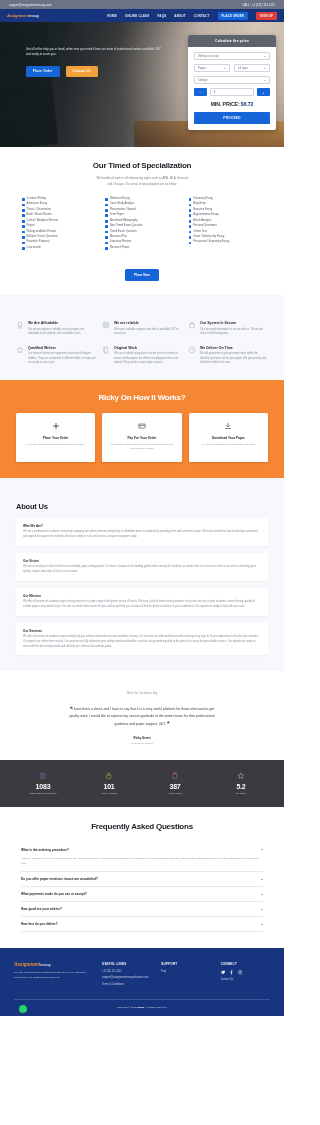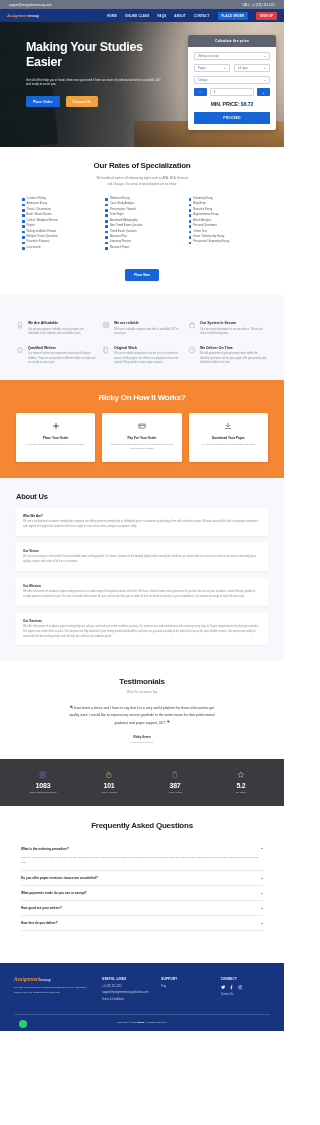--- a/index.html
+++ b/index.html
@@ -198,21 +198,21 @@
     flex: 1; background: #fff; border-radius: 1.5px;
     padding: 9px 6px 10px; text-align: center;
     box-shadow: 0 1px 3px rgba(0,0,0,.12);
   }
   .step-ico { height: 9px; display: flex; align-items: center; justify-content: center; color: #3a3f49; }
   .step-ico svg { width: 8px; height: 8px; }
   .step-h { font-size: 3.2px; font-weight: bold; color: #22242c; margin-top: 5px; }
   .step-p { font-size: 2.5px; color: #8a909a; line-height: 1.8; margin-top: 3px; }
 
   
-  .about { background: #f7f8fb; padding: 14px 16px 16px; }
+  .about { background: #f7f8fb; padding: 24px 16px 16px; }
   .about h2 { font-size: 7.5px; font-weight: bold; color: #22242c; letter-spacing: -.2px; }
   .about-card {
     background: #fff; border-radius: 1.5px; padding: 6px 7px;
     margin-top: 7px; box-shadow: 0 1px 2px rgba(20,30,60,.05);
   }
   .about-h { font-size: 3.1px; font-weight: bold; color: #22242c; }
   .about-p { font-size: 2.55px; color: #878e99; line-height: 1.85; margin-top: 2.5px; }
 
   
   .testi { background: #fff; padding: 16px 16px 14px; }
@@ -230,21 +230,21 @@
   .stats {
     background: #3a3a3f; display: flex; padding: 11px 10px 12px;
   }
   .stat { flex: 1; text-align: center; }
   .stat-ico { height: 9px; display: flex; align-items: center; justify-content: center; }
   .stat-ico svg { width: 7.5px; height: 7.5px; }
   .stat-num { font-size: 7px; font-weight: bold; color: #fff; margin-top: 3px; letter-spacing: -.2px; }
   .stat-lbl { font-size: 2.5px; color: #c6c9cf; margin-top: 2px; }
 
   
-  .faq { background: #fff; padding: 15px 16px 32px; }
+  .faq { background: #fff; padding: 15px 16px 16px; }
   .faq-list { margin-top: 12px; padding: 0 5px; }
   .faq-item { border-bottom: .5px solid #e6e9ee; padding: 5px 0 5px; }
   .faq-q {
     display: flex; align-items: center; justify-content: space-between;
     font-size: 3.1px; font-weight: bold; color: #22242c;
   }
   .chev {
     border-left: 1.6px solid transparent; border-right: 1.6px solid transparent;
     border-top: 1.9px solid #5c636d;
   }
@@ -297,21 +297,20 @@
   </div>
 </div>
 
 <div class="hero">
   <div class="hero-photo"></div>
   <div class="hero-plant"></div>
   <div class="hero-desk"></div>
   <div class="hero-scrim"></div>
 
   <div class="hero-inner">
-    <div class="hero-title">Making Your Studies Easier</div>
     <div class="hero-sub">Get all of the help you in heed, when ever you need it from our team of professional writers available 24/7 and ready to serve you.</div>
     <div class="hero-btns">
       <span class="btn-hero btn-blue">Place Order</span>
       <span class="btn-hero btn-orange">Contact Us</span>
     </div>
   </div>
 
   <div class="calc">
     <div class="calc-head">Calculate the price</div>
     <div class="calc-body">
@@ -337,21 +336,21 @@
       <div class="price">
         <span>MIN. PRICE:</span>
         <span class="amt">$6.72</span>
       </div>
       <div class="btn-proceed">PROCEED</div>
     </div>
   </div>
 </div>
 
 <div class="sec sec-white">
-  <div class="sec-title">Our Rates of Specialization</div>
+  <div class="sec-title">Our Timed of Specialization</div>
   <div class="sec-sub">
     <div>We handle all work in all referencing styles such as APA, MLA, Harvard</div>
     <div>and Chicago. Our areas of specialization are as below</div>
   </div>
   <div class="spec-cols">
     <div class="spec-col">
         <div class="spec-item">
           <span class="dot-ico"></span>
           <span>Creative Writing</span>
         </div>
@@ -607,21 +606,20 @@
         <div class="about-p">We offer all manner of academic paper writing services in a wide range of disciplines across all levels. We have a hub of writers who guarantee for you the success of your academic career through quality of custom papers we present to you. Our aim is to make them easier for you, and we get help you to attain all that we desire to achieve in your academics. Our experts are ready to help with your task.</div>
       </div>
       <div class="about-card">
         <div class="about-h">Our Services</div>
         <div class="about-p">We offer all manner of academic paper writing help you achieve and make an entire academic journey. Our services are wide and diverse with covering every topic to fit your requirements for what you consider. Our papers are written from scratch. Our services are fully tailored to your writing needs and deadline, and also we guarantee quality at the point of accuracy for your reliable service. Our experts are ready to assist with the best writing needs and will help you achieve all academic goals.</div>
       </div>
     </div>
 </div>
 
 <div class="testi">
-  <div class="sec-title">Testimonials</div>
   <div class="testi-sub">What Our Customers Say</div>
   <div class="quote">
     <span class="qmark">❝</span><span>I have been a client, and I have to say that it is a very useful platform for those who want to get quality work. I would like to express my sincere gratitude to the writers team for their professional guidance and paper support, 24/7.</span> <span class="qmark">❞</span>
   </div>
   <div class="testi-auth">
     <div class="testi-name">Ricky Green</div>
     <div class="testi-role">Professional
 Student</div>
   </div>
 </div>

